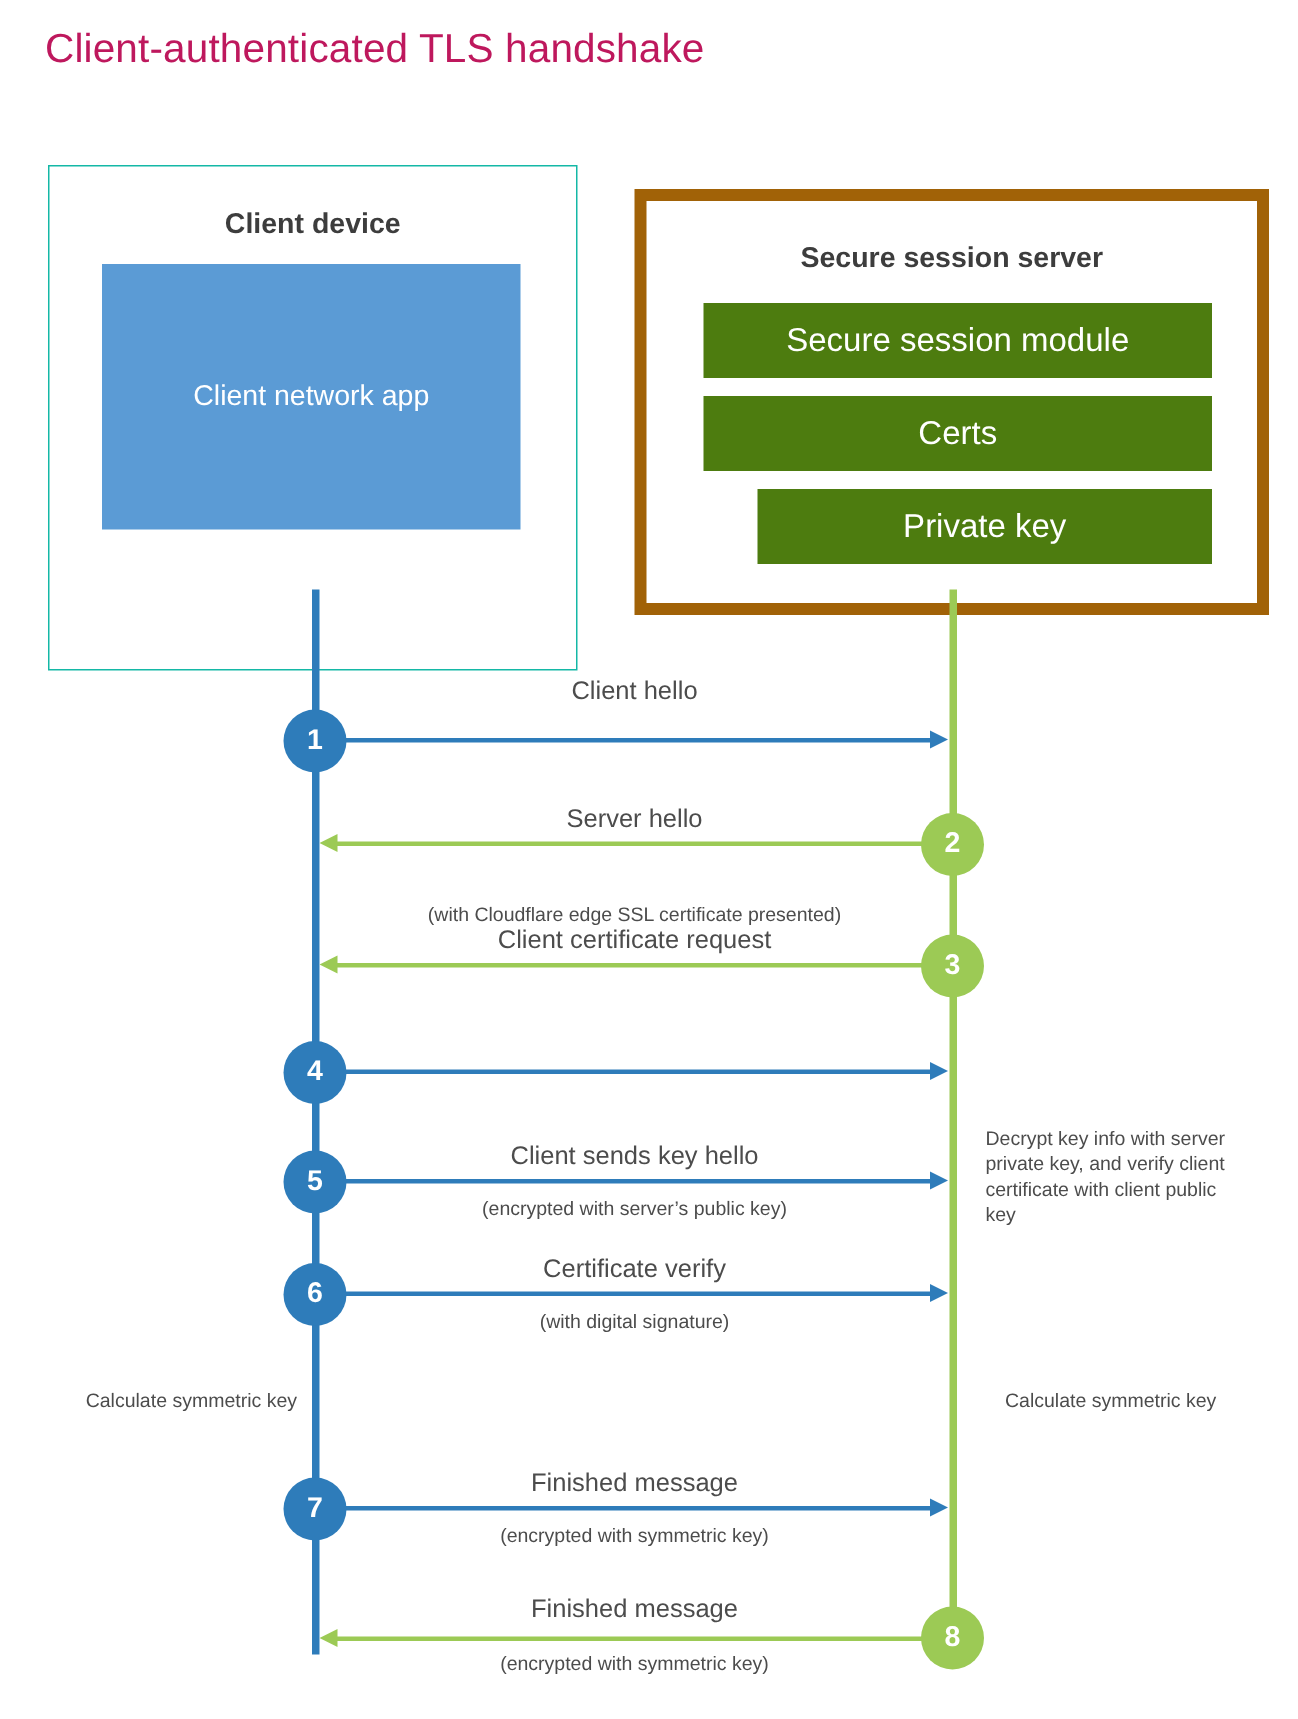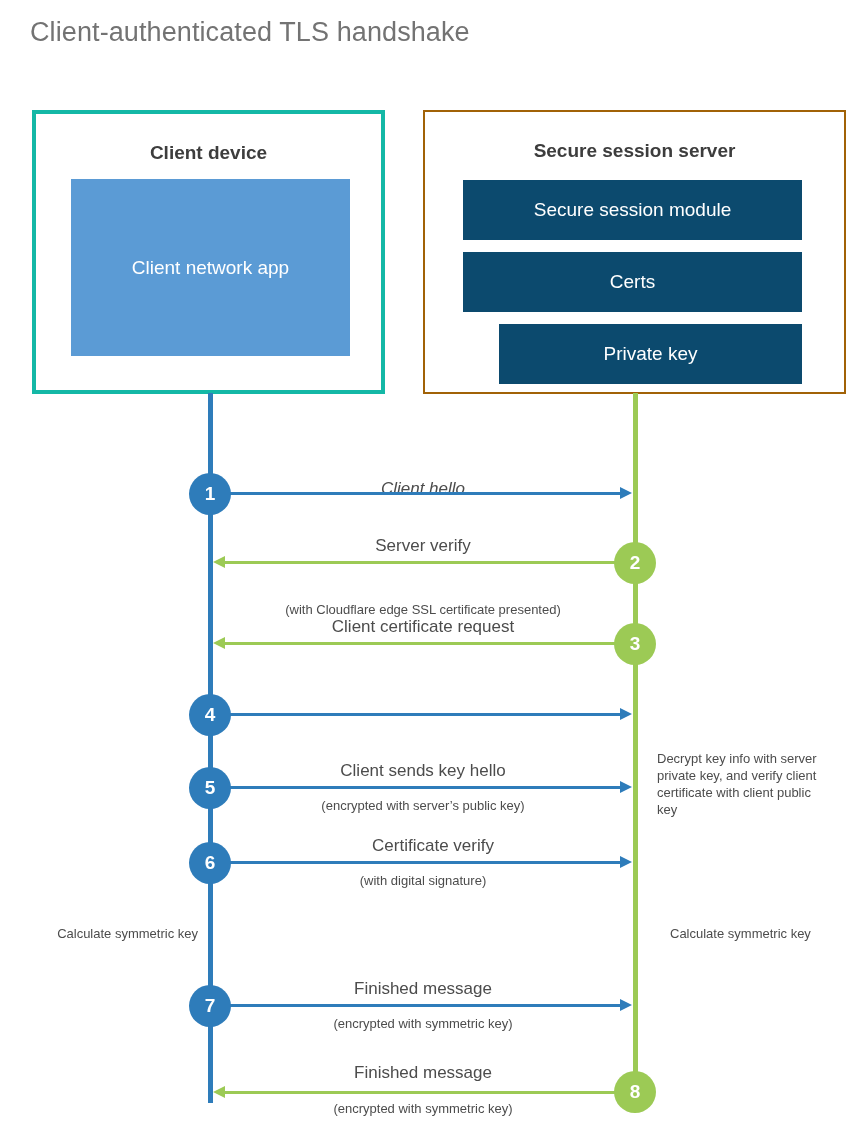--- a/index.html
+++ b/index.html
@@ -8,45 +8,45 @@
     background:#ffffff;
     font-family:"Liberation Sans", sans-serif;
     color:#404040;
     overflow:hidden;
   }
   #stage{position:relative;width:865px;height:1146px;}
 
   
   .page-title{
     position:absolute;left:30px;top:17px;
-    font-size:27px;font-weight:400;color:#737373;
+    font-size:27px;font-weight:400;color:#be185d;
     letter-spacing:.1px;white-space:nowrap;
   }
 
   
   .party-box{position:absolute;background:#ffffff;box-sizing:border-box;}
-  .party-box.client{left:32px;top:110px;width:353px;height:284px;border:4px solid #14b8a6;}
-  .party-box.server{left:423px;top:110px;width:423px;height:284px;border:2px solid #a16207;}
+  .party-box.client{left:32px;top:110px;width:353px;height:337px;border:1px solid #14b8a6;}
+  .party-box.server{left:423px;top:126px;width:423px;height:284px;border:8px solid #a16207;}
   .party-title{
     position:absolute;left:0;right:0;top:28px;
     text-align:center;font-size:19px;font-weight:bold;color:#3d3d3d;
   }
 
   .client-app{
     position:absolute;left:35px;top:65px;width:279px;height:177px;
     background:#5b9bd5;color:#ffffff;
     display:flex;align-items:center;justify-content:center;
     font-size:19px;line-height:27px;text-align:center;font-weight:400;
   }
 
   .server-items{position:absolute;left:38px;top:68px;width:339px;}
   .server-item{
-    height:60px;margin-bottom:12px;background:#0c4a6e;
+    height:50px;margin-bottom:12px;background:#4d7c0f;
     display:flex;align-items:center;justify-content:center;
-    color:#ffffff;font-size:19px;font-weight:400;
+    color:#ffffff;font-size:22px;font-weight:400;
   }
   .server-item:last-child{margin-bottom:0;margin-left:36px;}
 
   
   .lifeline{position:absolute;width:5px;}
   .lifeline.client{left:208px;top:393px;height:710px;background:#2e7cba;}
   .lifeline.server{left:633px;top:393px;height:700px;background:#9cca55;}
 
   
   .arrow{position:absolute;height:3px;}
@@ -98,27 +98,27 @@
     <div class="server-items">
       <div class="server-item">Secure session module</div>
       <div class="server-item">Certs</div>
       <div class="server-item">Private key</div>
     </div>
   </div>
 
   <div class="lifeline client"></div>
   <div class="lifeline server"></div>
 
-  <div class="msg-label" style="left:213px;top:479px;width:420px;font-style:italic;">Client hello</div>
+  <div class="msg-label" style="left:213px;top:451px;width:420px;">Client hello</div>
   <div class="arrow blue" style="left:213px;top:492px;width:408px;">
     <span class="head"></span>
   </div>
   <div class="step-circle blue" style="left:189px;top:473px;">1</div>
 
-  <div class="msg-label" style="left:213px;top:536px;width:420px;">Server verify</div>
+  <div class="msg-label" style="left:213px;top:536px;width:420px;">Server hello</div>
   <div class="arrow green" style="left:224px;top:561px;width:410px;">
     <span class="head"></span>
   </div>
   <div class="msg-sub" style="left:213px;top:572px;width:420px;margin-top:30px;">(with Cloudflare edge SSL certificate presented)</div>
   <div class="step-circle green" style="left:614px;top:542px;">2</div>
 
   <div class="msg-label" style="left:213px;top:617px;width:420px;">Client certificate request</div>
   <div class="arrow green" style="left:224px;top:642px;width:410px;">
     <span class="head"></span>
   </div>
@@ -131,21 +131,21 @@
 
   <div class="msg-label" style="left:213px;top:761px;width:420px;">Client sends key hello</div>
   <div class="arrow blue" style="left:213px;top:786px;width:408px;">
     <span class="head"></span>
   </div>
   <div class="msg-sub" style="left:213px;top:798px;width:420px;">(encrypted with server’s public key)</div>
   <div class="step-circle blue" style="left:189px;top:767px;">5</div>
 
   <div class="side-note left-align" style="left:657px;top:750px;width:160px;">Decrypt key info with server private key, and verify client certificate with client public key</div>
 
-  <div class="msg-label" style="left:223px;top:836px;width:420px;">Certificate verify</div>
+  <div class="msg-label" style="left:213px;top:836px;width:420px;">Certificate verify</div>
   <div class="arrow blue" style="left:213px;top:861px;width:408px;">
     <span class="head"></span>
   </div>
   <div class="msg-sub" style="left:213px;top:873px;width:420px;">(with digital signature)</div>
   <div class="step-circle blue" style="left:189px;top:842px;">6</div>
 
   <div class="side-note right-align" style="left:38px;top:925px;width:160px;">Calculate symmetric key</div>
   <div class="side-note left-align" style="left:670px;top:925px;width:160px;">Calculate symmetric key</div>
 
   <div class="msg-label" style="left:213px;top:979px;width:420px;">Finished message</div>

